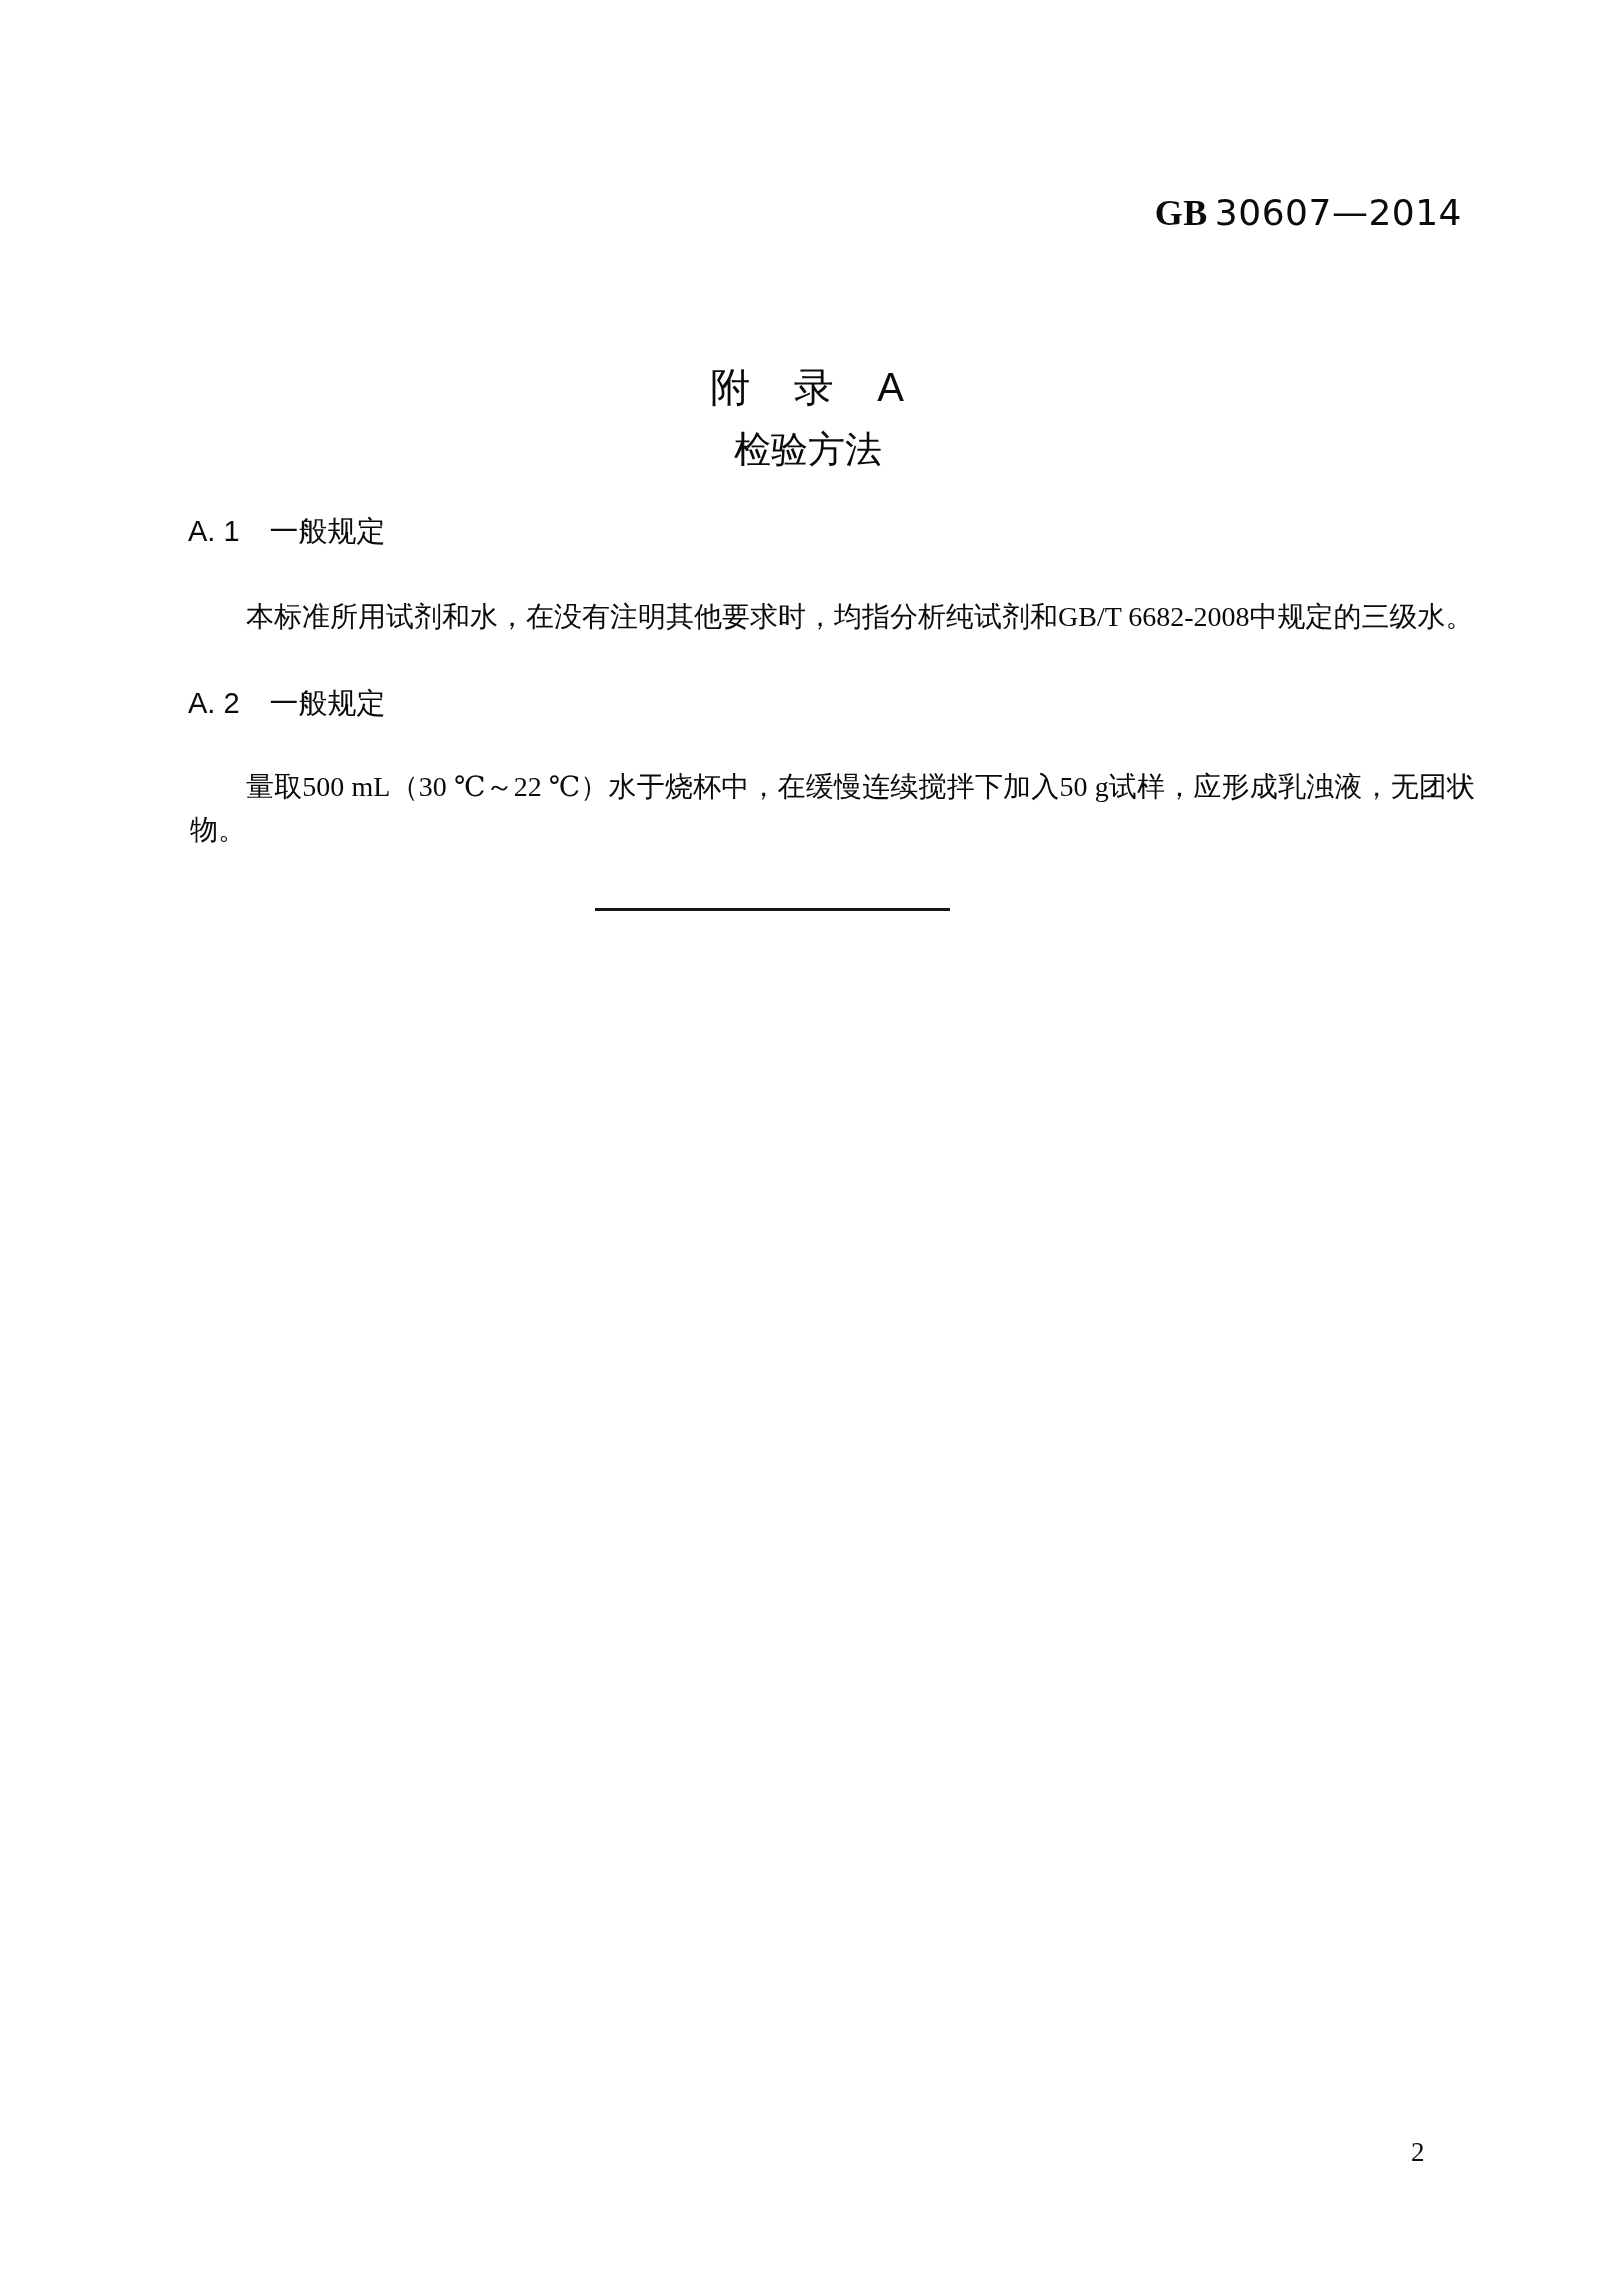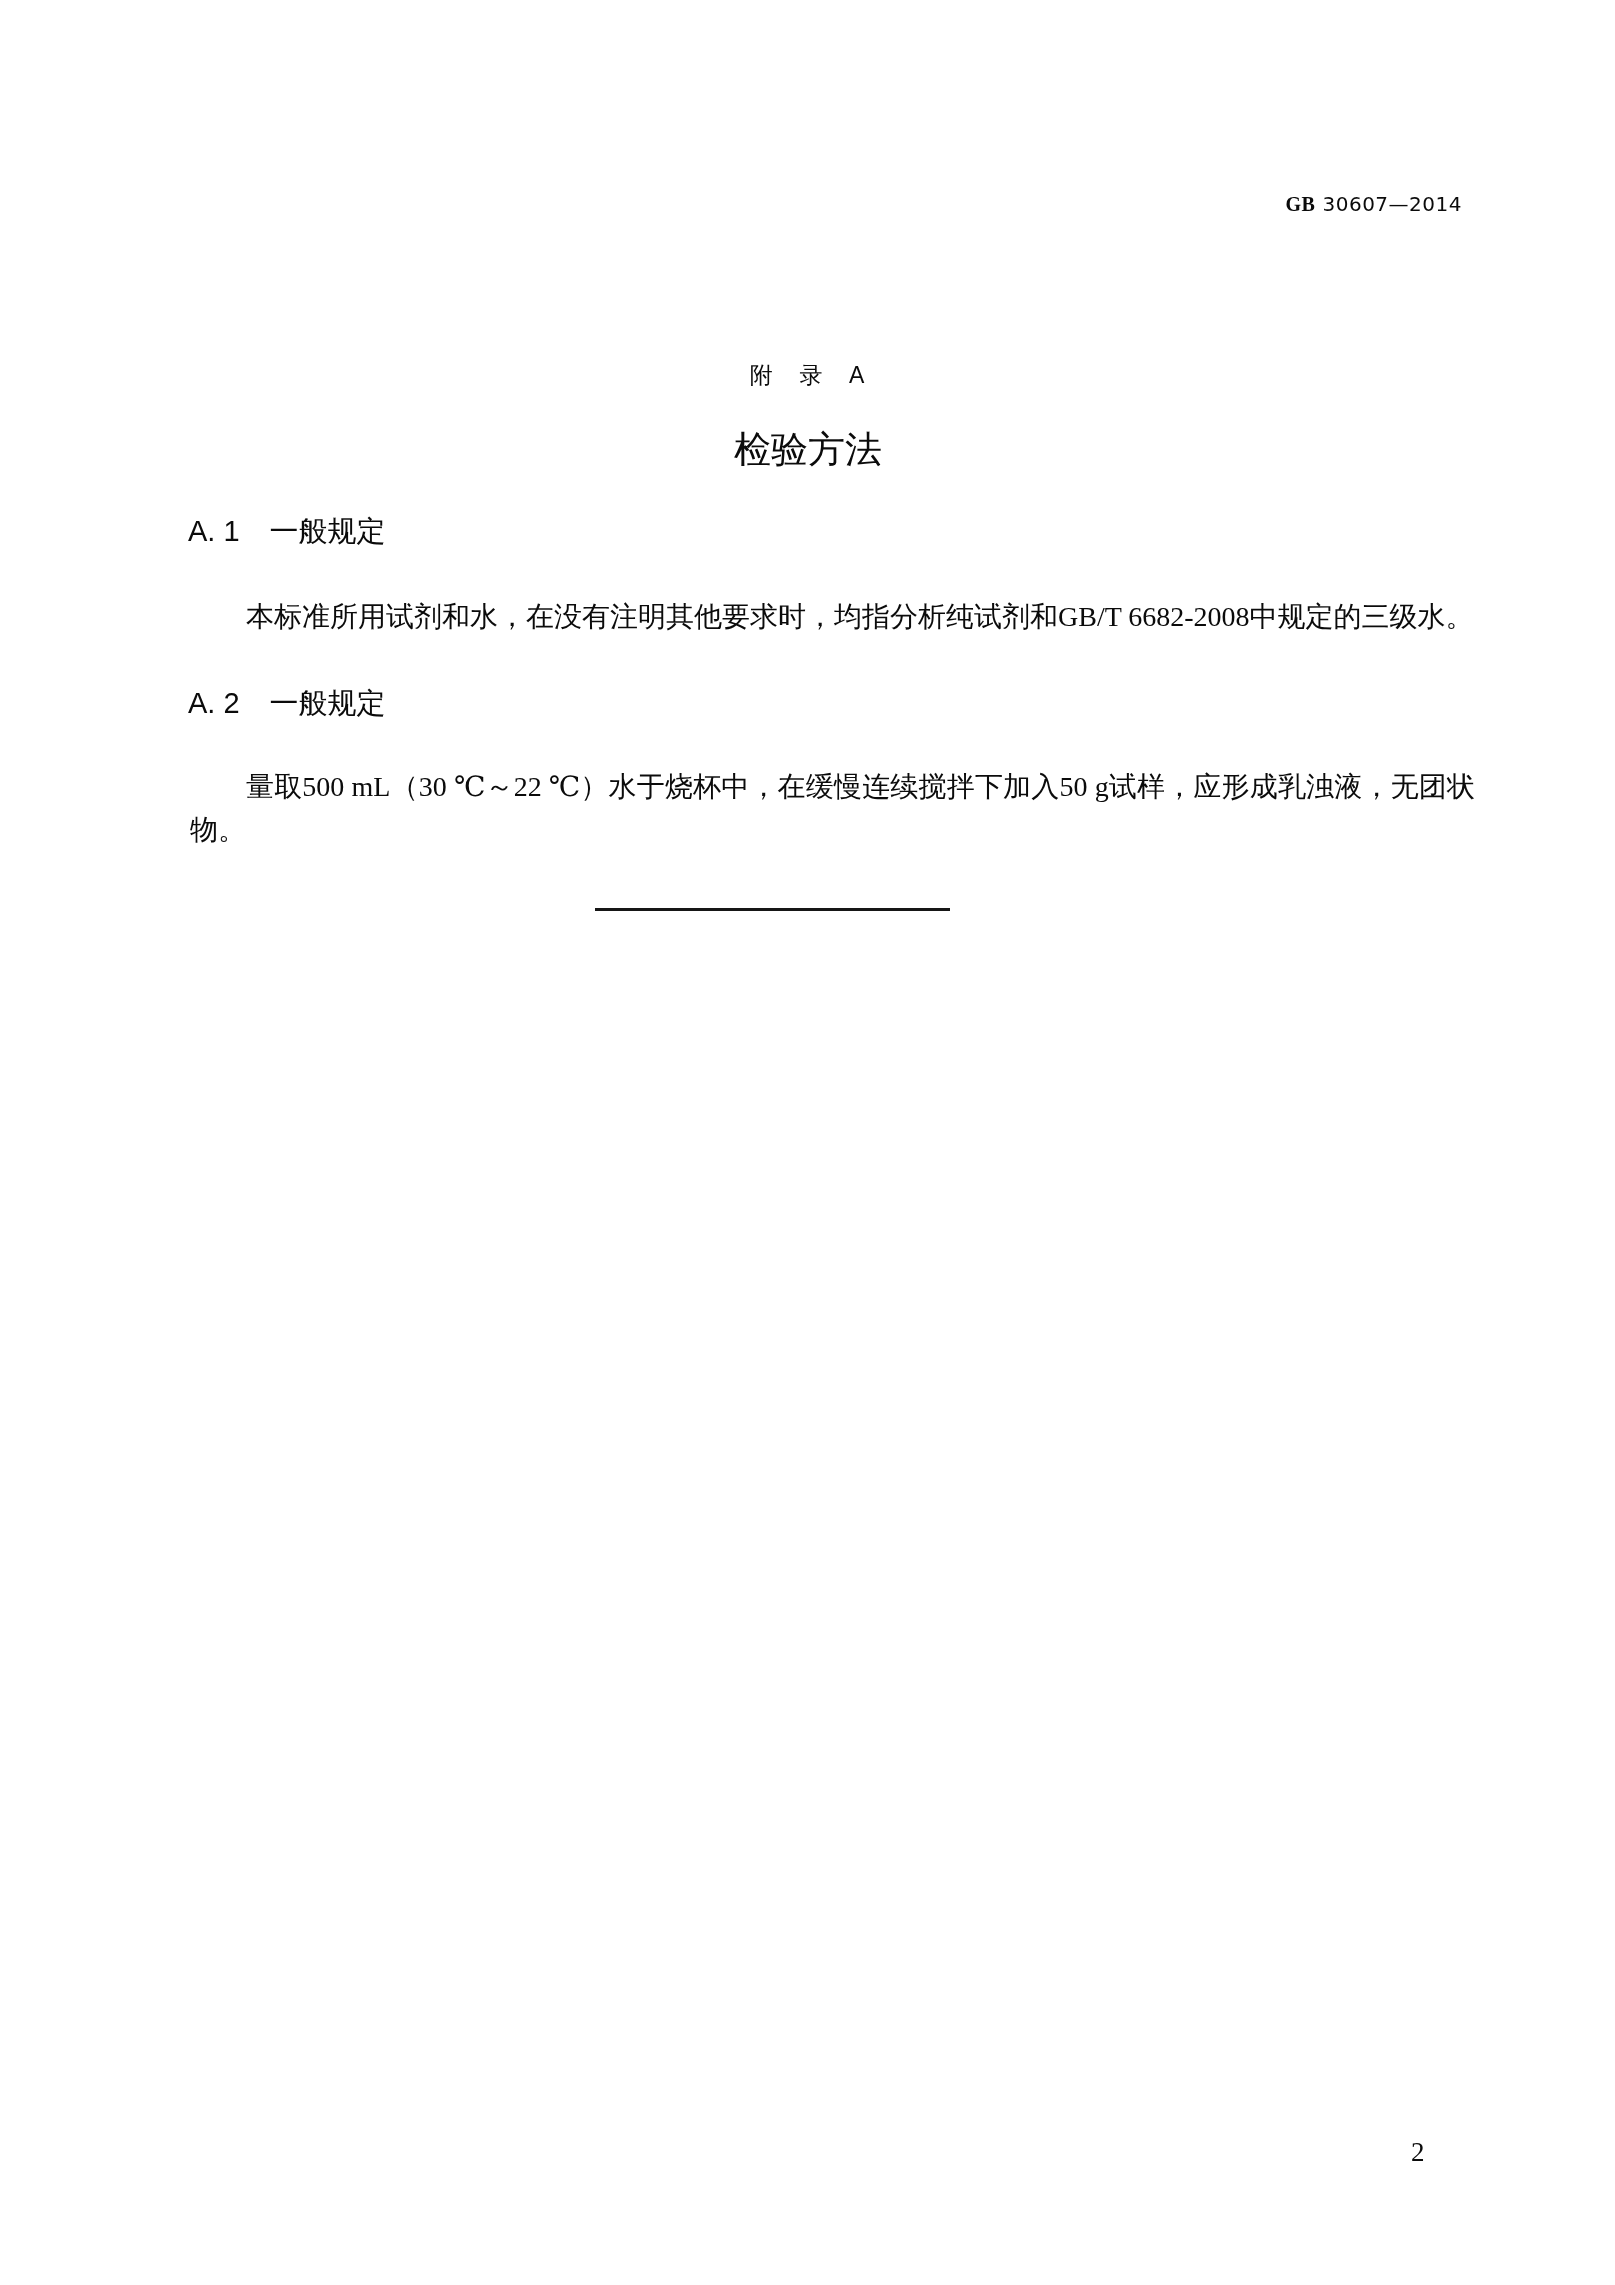--- a/index.html
+++ b/index.html
@@ -15,41 +15,41 @@
     color: #0b0b0b;
     font-family: "Liberation Serif", "DejaVu Serif", serif;
     overflow: hidden;
   }
   .doc-header {
     position: absolute;
     top: 192px;
     left: 0;
     right: 154px;
     text-align: right;
-    font-size: 20px;
+    font-size: 36px;
     letter-spacing: 0.5px;
     white-space: nowrap;
   }
   .doc-header .code {
     font-family: "Liberation Serif", "DejaVu Serif", serif;
     font-weight: bold;
     margin-right: 7.2px;
   }
   .doc-header .num {
     font-family: "DejaVu Sans", "Liberation Sans", sans-serif;
     font-weight: normal;
   }
   .appendix-title {
     position: absolute;
     top: 360px;
     left: 0;
     width: 100%;
     text-align: center;
     font-family: "Liberation Sans", "DejaVu Sans", sans-serif;
-    font-size: 23px;
+    font-size: 40px;
     letter-spacing: 1.8px;
     white-space: pre;
   }
   .appendix-subtitle {
     position: absolute;
     top: 425px;
     left: 0;
     width: 100%;
     text-align: center;
     font-family: "Liberation Sans", "DejaVu Sans", sans-serif;

